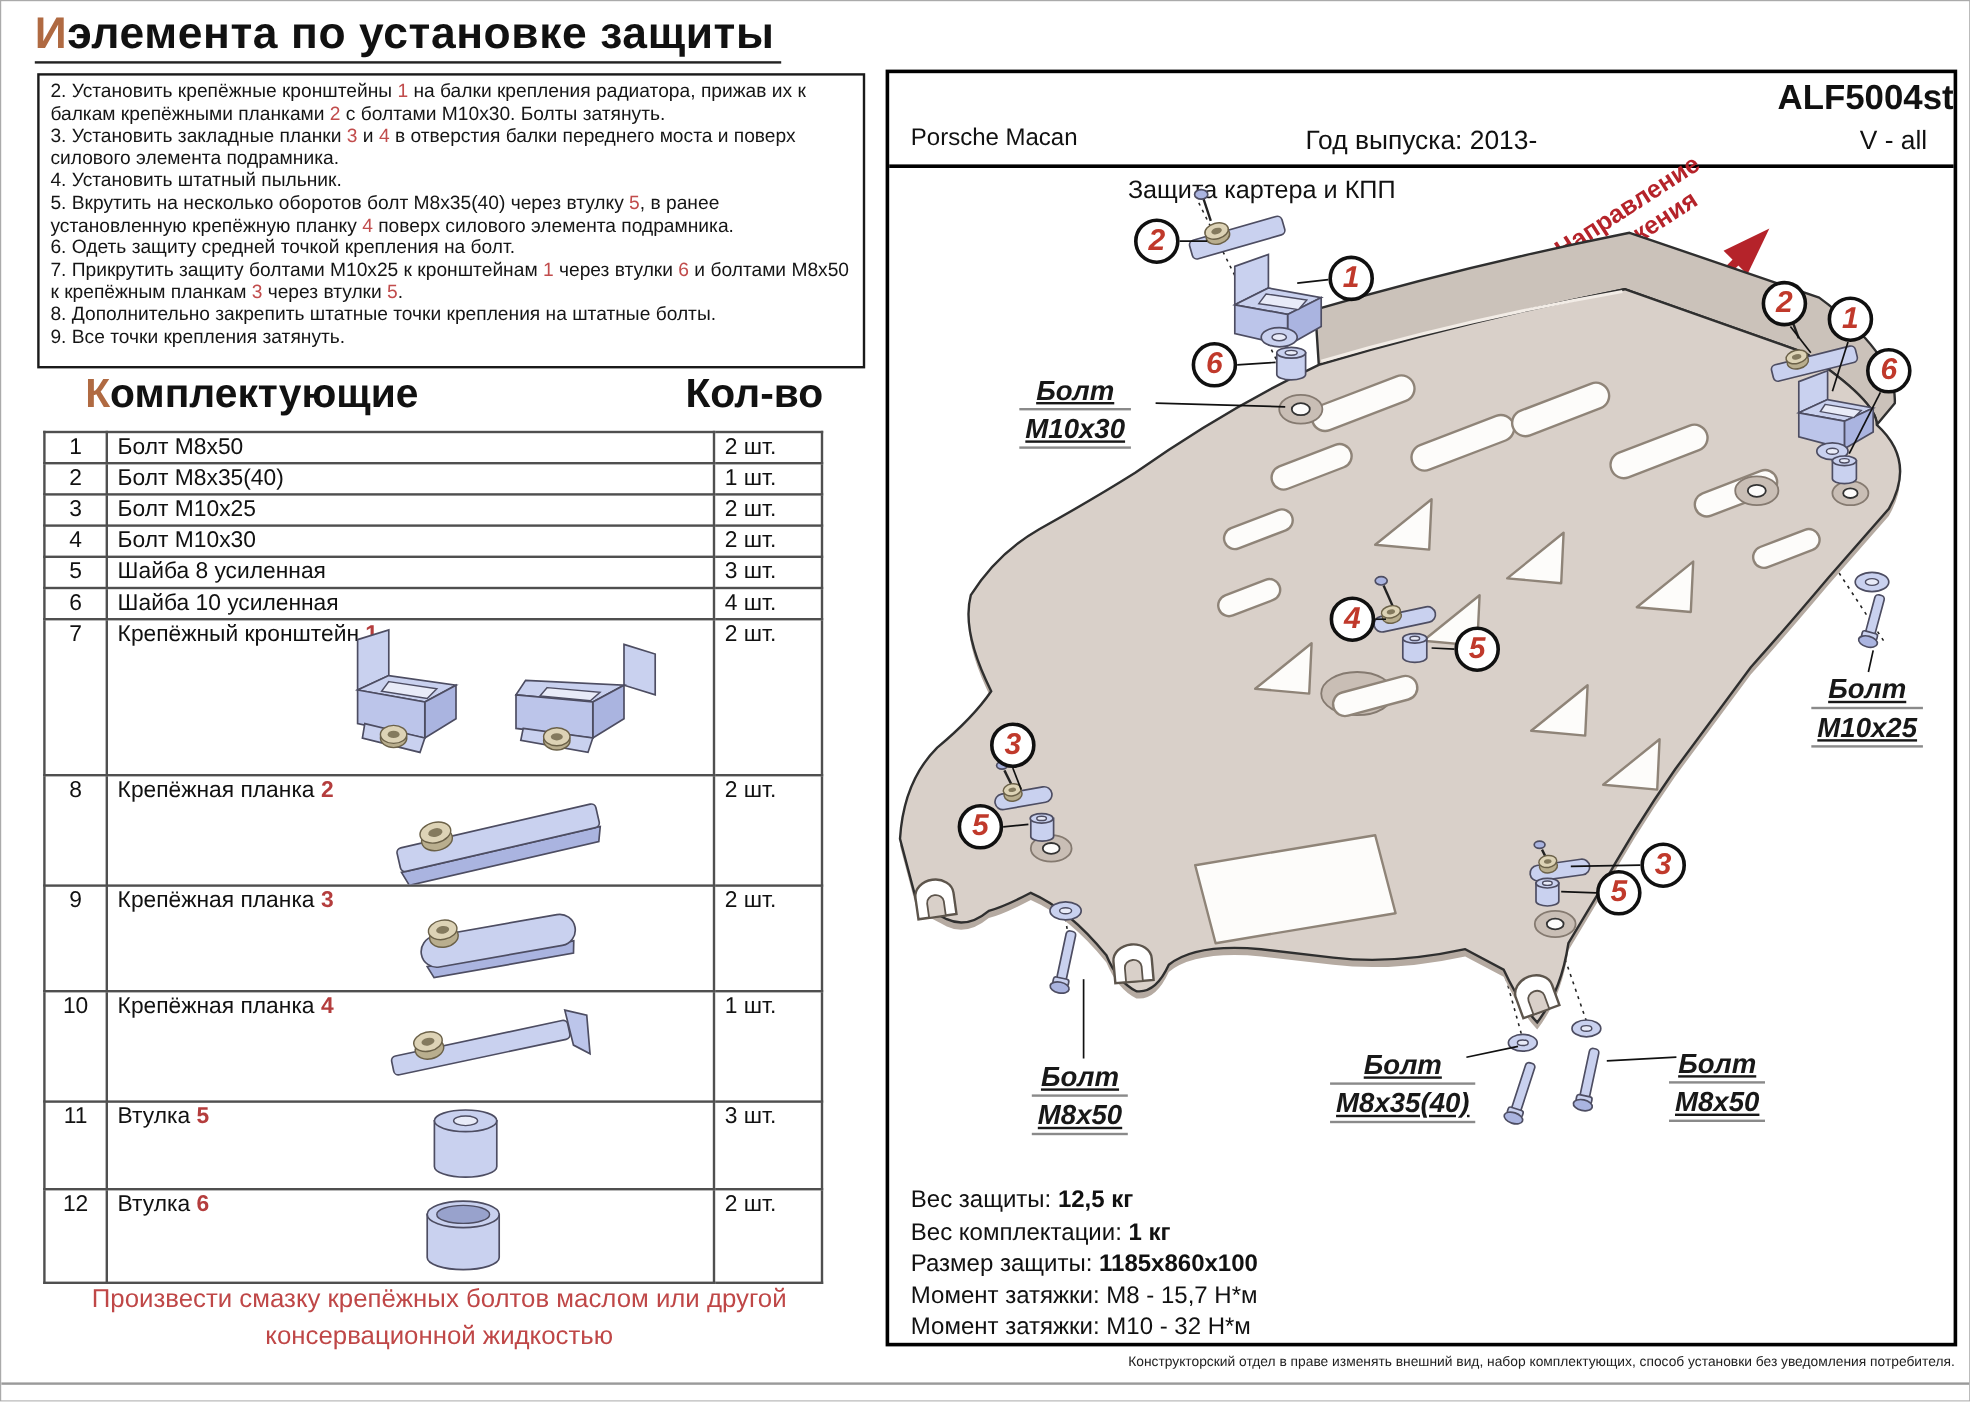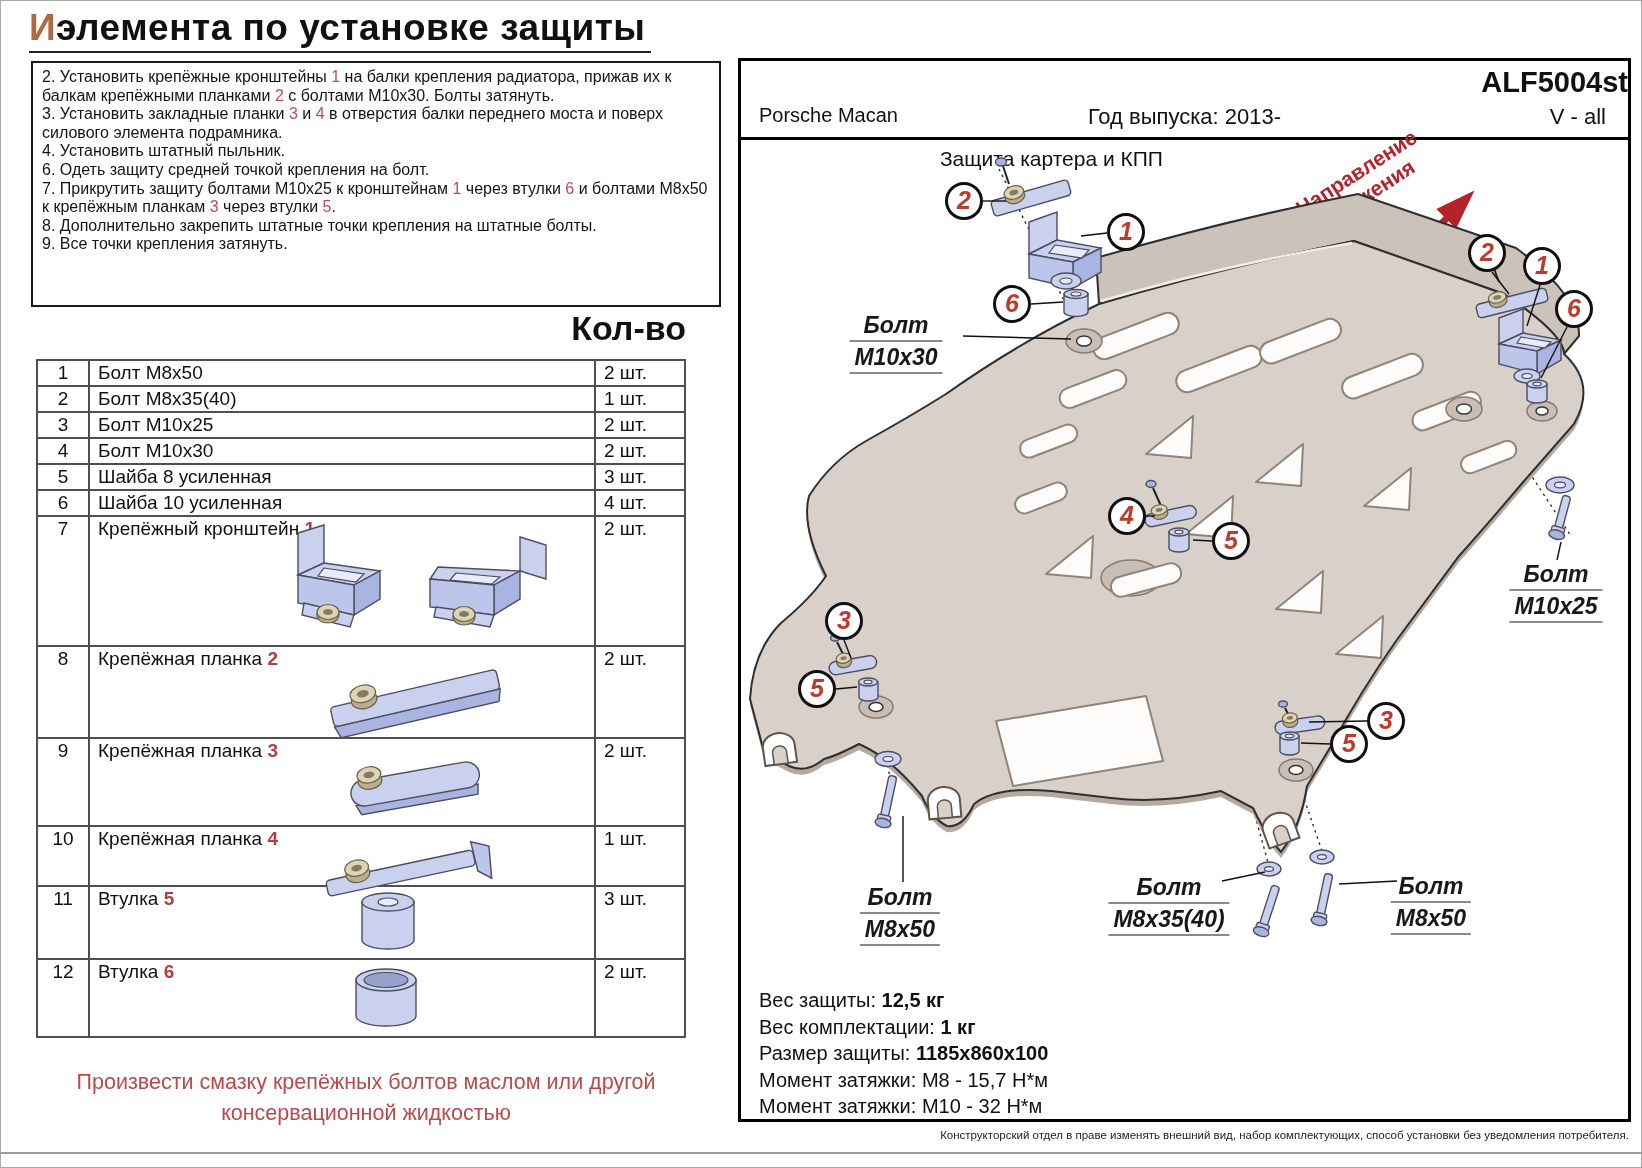--- a/index.html
+++ b/index.html
@@ -34,21 +34,21 @@
   .p-div{left:0;top:76px;width:100%;height:2.5px;background:#000;}
   .p-sub{left:0;top:86px;width:70%;text-align:center;font-size:21px;}
   .dir-text{left:512px;top:98px;width:220px;text-align:center;color:#b5232a;font-size:21px;
             font-weight:bold;line-height:24px;transform:rotate(-33deg);}
   .diagram{left:0;top:75px;width:887px;height:870px;pointer-events:none;}
   .callout{width:38px;height:38px;border:3.5px solid #101010;border-radius:50%;background:#fff;
            box-sizing:border-box;text-align:center;font-size:25px;line-height:30px;
            font-weight:bold;font-style:italic;color:#c0392b;}
   .blabel{transform:translateX(-50%);text-align:center;font-size:23px;font-weight:bold;
           font-style:italic;white-space:nowrap;color:#181818;}
-  .blabel span{display:block;border-bottom:2px solid #8a8a8a;padding:0 5px 1px 5px;}
+  .blabel span{display:block;border-bottom:2px solid #8a8a8a;padding:0 5px 1px 5px;text-decoration:underline;}
   .blabel span + span{margin-top:2px;}
   .specs{left:18px;top:926px;font-size:20px;line-height:26.5px;}
   .specs b{font-weight:bold;}
   .disclaimer{left:0;top:1128px;width:1628px;text-align:right;font-size:11.5px;color:#222;}
   .scanline{left:0;top:1151px;width:1642px;height:2px;background:#9a9a9a;}
   
   .pw{fill:#c9d1ef;stroke:#4d4d62;stroke-width:1.4;}
   .pwd{fill:#aab4e0;stroke:#4d4d62;stroke-width:1.4;}
   .pwm{fill:#bcc5ea;stroke:#4d4d62;stroke-width:1.4;}
   .pwh{fill:#e8ebf8;stroke:#4d4d62;stroke-width:1.2;}
@@ -68,27 +68,29 @@
 <body>
 
 <div class="page">
 
   <div class="abs title"><span class="initial">И</span><span>элемента по установке защиты</span></div>
 
   <div class="abs instr-box">
     <div><span>2. Установить крепёжные кронштейны </span><span class="rnum">1</span><span> на балки крепления радиатора, прижав их к балкам крепёжными планками </span><span class="rnum">2</span><span> с болтами М10х30. Болты затянуть.</span></div>
     <div><span>3. Установить закладные планки </span><span class="rnum">3</span><span> и </span><span class="rnum">4</span><span> в отверстия балки переднего моста и поверх силового элемента подрамника.</span></div>
     <div><span>4. Установить штатный пыльник.</span></div>
+    <div><span>5. Вкрутить на несколько оборотов болт М8х35(40) через втулку </span><span class="rnum">5</span><span>, в ранее установленную крепёжную планку </span><span class="rnum">4</span><span> поверх силового элемента подрамника.</span></div>
     <div><span>6. Одеть защиту средней точкой крепления на болт.</span></div>
     <div><span>7. Прикрутить защиту болтами М10х25 к кронштейнам </span><span class="rnum">1</span><span> через втулки </span><span class="rnum">6</span><span> и болтами М8х50 к крепёжным планкам </span><span class="rnum">3</span><span> через втулки </span><span class="rnum">5</span><span>.</span></div>
     <div><span>8. Дополнительно закрепить штатные точки крепления на штатные болты.</span></div>
     <div><span>9. Все точки крепления затянуть.</span></div>
   </div>
 
   <div class="abs parts-head">
+    <div class="parts-title"><span class="initial">К</span><span>омплектующие</span></div>
     <div class="qty-title">Кол-во</div>
   </div>
 
   <table class="parts">
     <tbody>
         <tr style="height:26px;">
           <td class="cnum">1</td>
           <td class="clbl">Болт М8х50</td>
           <td class="cqty">2 шт.</td>
         </tr>
@@ -171,21 +173,21 @@
                 <polygon class="pwd" points="48,52 172,52 170,62 52,62"></polygon>
                 <rect class="pw" x="45" y="28" width="130" height="26" rx="13"></rect>
                 <ellipse class="nut" cx="66" cy="30" rx="12" ry="8.5"></ellipse>
                 <ellipse class="nutt" cx="66" cy="24" rx="12" ry="8"></ellipse>
                 <ellipse class="nuth" cx="66" cy="24" rx="5.5" ry="3.2"></ellipse>
               </g>
         </svg></td>
       <td class="cqty">2 шт.</td>
         </tr>
 
-    <tr style="height:60px;">
+    <tr style="height:92px;">
       <td class="cnum">10</td>
       <td class="clbl"><span>Крепёжная планка </span><span class="ref">4</span>
         <svg class="row-img" style="left:200px;top:0;" width="240" height="78" viewBox="0 0 240 78">
           <g transform="rotate(-12 120 42)">
                 <rect class="pw" x="35" y="36" width="150" height="16" rx="4"></rect>
                 <polygon class="pwm" points="185,28 202,36 198,68 186,58"></polygon>
                 <ellipse class="nut" cx="68" cy="36" rx="12" ry="8.5"></ellipse>
                 <ellipse class="nutt" cx="68" cy="30" rx="12" ry="8"></ellipse>
                 <ellipse class="nuth" cx="68" cy="30" rx="5.5" ry="3.2"></ellipse>
               </g>

